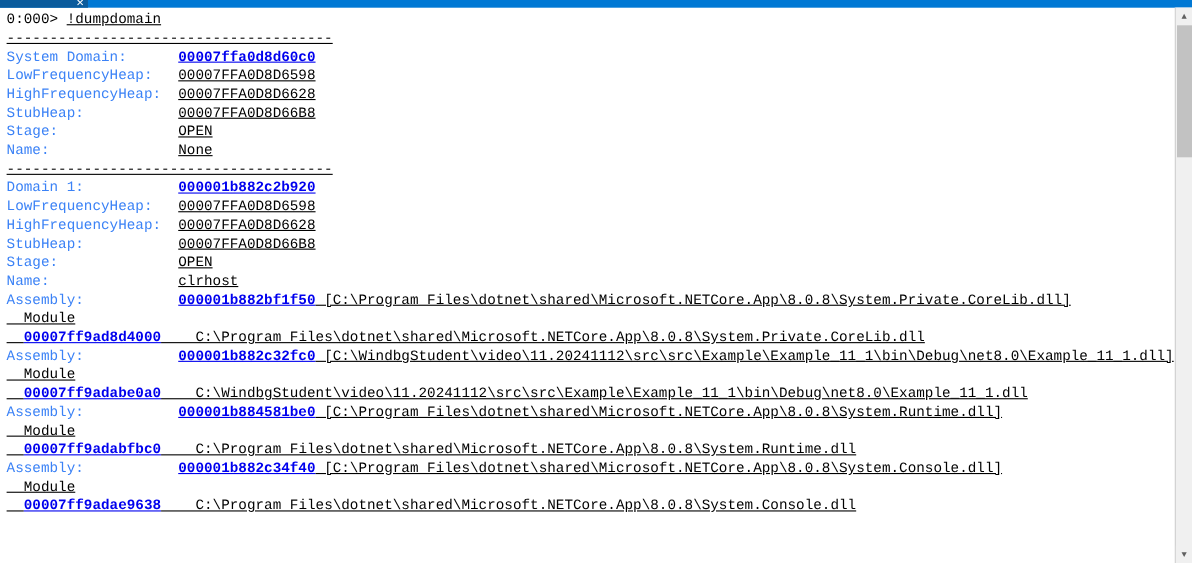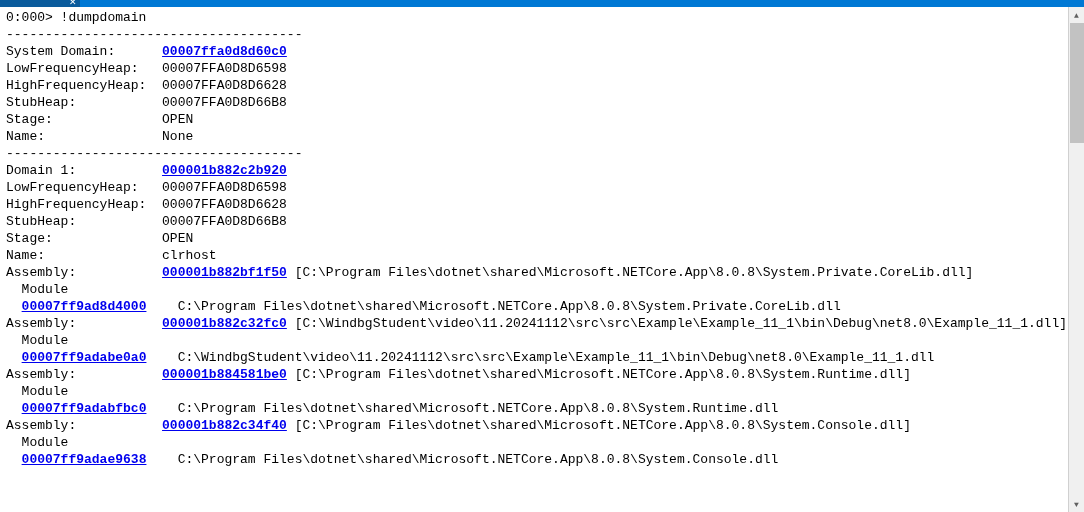--- a/index.html
+++ b/index.html
@@ -34,28 +34,28 @@
   font-family: Arial, sans-serif;
 }
 .content {
   padding: 2px 6px 6px 6px;
   line-height: 17px;
   white-space: pre;
   overflow: auto;
   height: calc(100% - 7px);
 }
 .prompt { color: #000; }
-.label { color: #000000; }
+.label { color: #3b82f6; }
 .link {
   color: #0000ee;
   text-decoration: underline;
   cursor: pointer;
   font-weight: bold;
 }
-.val { color: #000; }
+.val { color: #000; text-decoration: underline; }
 .row { white-space: pre; }
 .scrollbar {
   position: absolute;
   right: 0;
   top: 7px;
   width: 16px;
   height: calc(100% - 7px);
   background: #f0f0f0;
   border-left: 1px solid #d0d0d0;
 }

